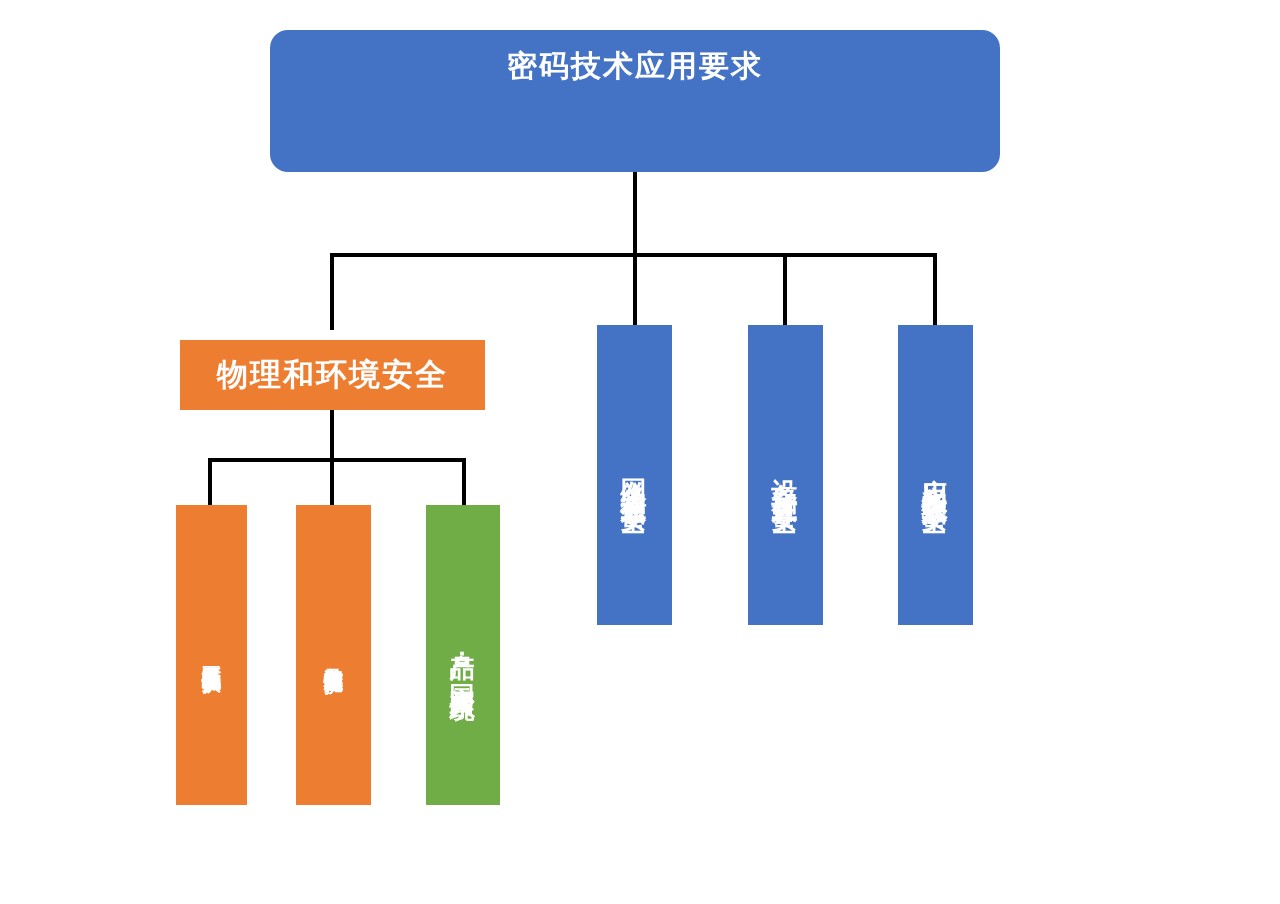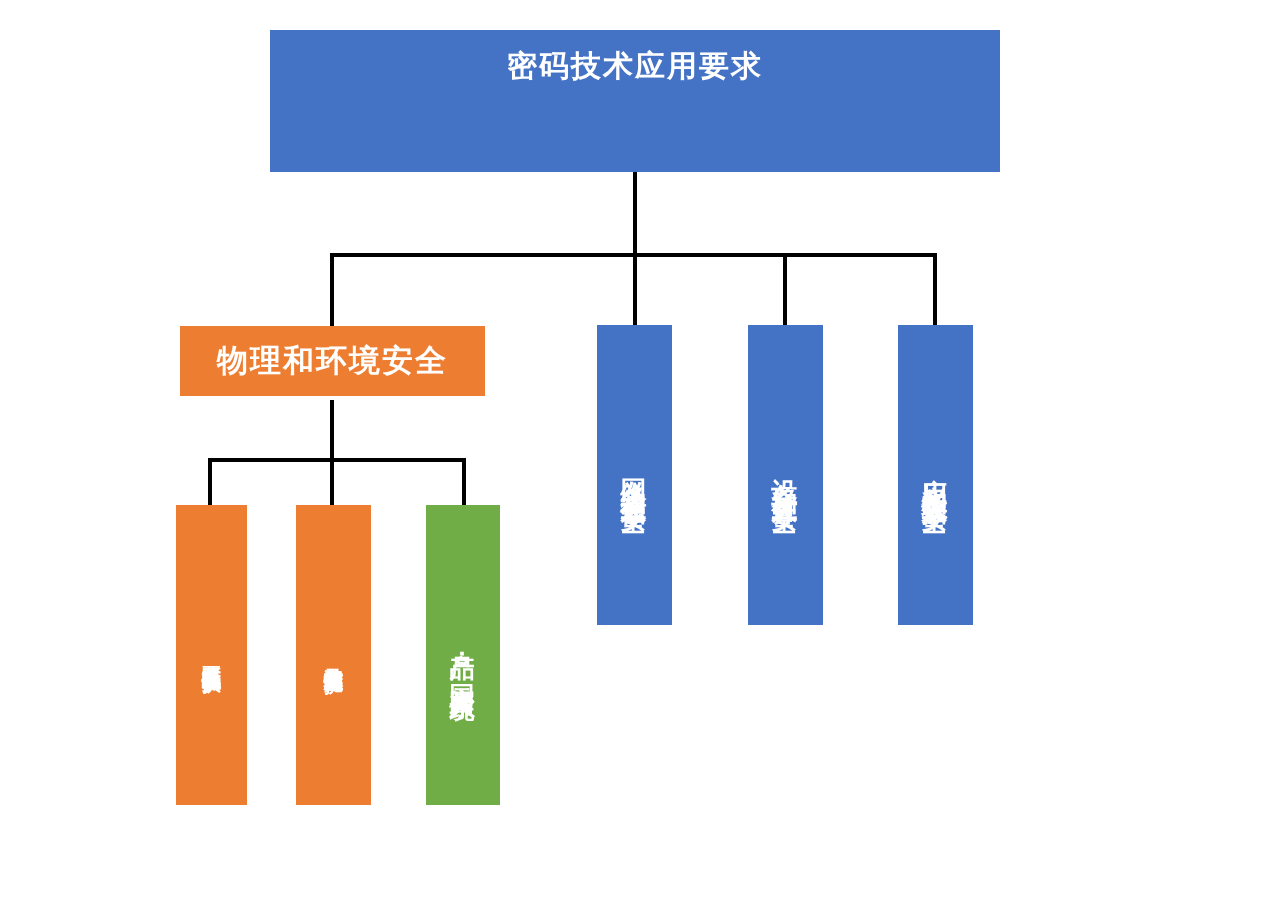--- a/index.html
+++ b/index.html
@@ -26,23 +26,24 @@
     text-align: center;
   }
   .root-node {
     left: 270px; top: 30px;
     width: 730px; height: 142px;
     flex-direction: column;
     justify-content: space-between;
     padding: 16px 0 8px 0;
     font-size: 30px;
     letter-spacing: 2px;
+    border-radius: 18px;
   }
   .hnode {
-    left: 180px; top: 326px;
+    left: 180px; top: 340px;
     width: 305px; height: 70px;
     font-size: 31px;
     letter-spacing: 2px;
   }
   .vnode {
     width: 75px; height: 300px;
   }
   .vtext {
     writing-mode: vertical-rl;
     text-orientation: upright;

